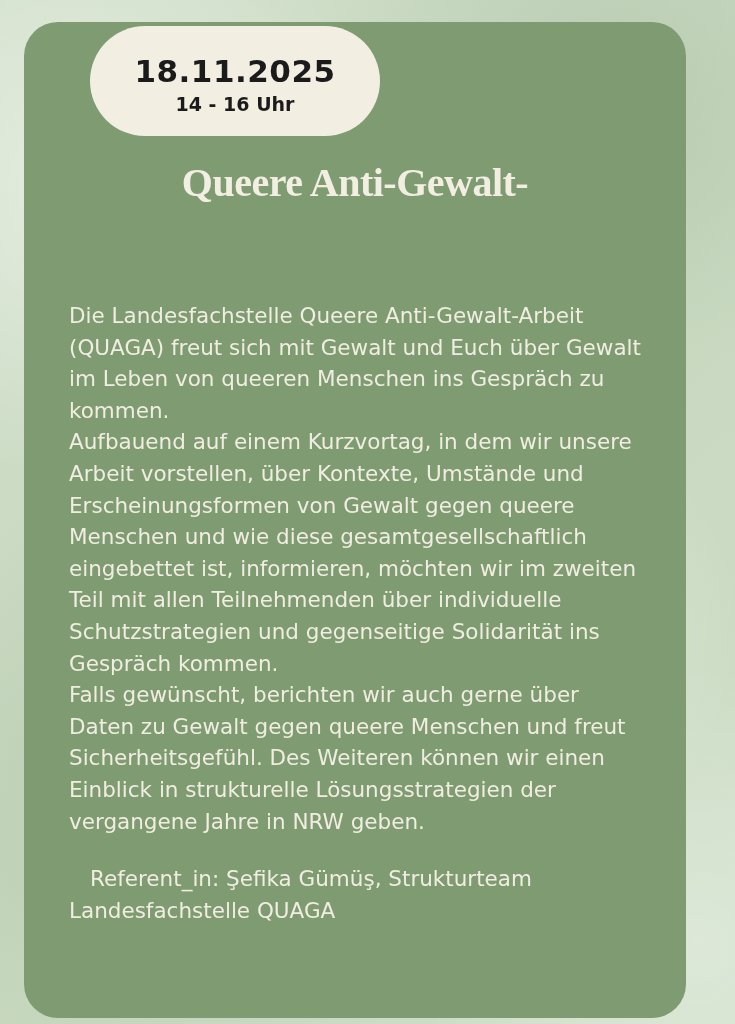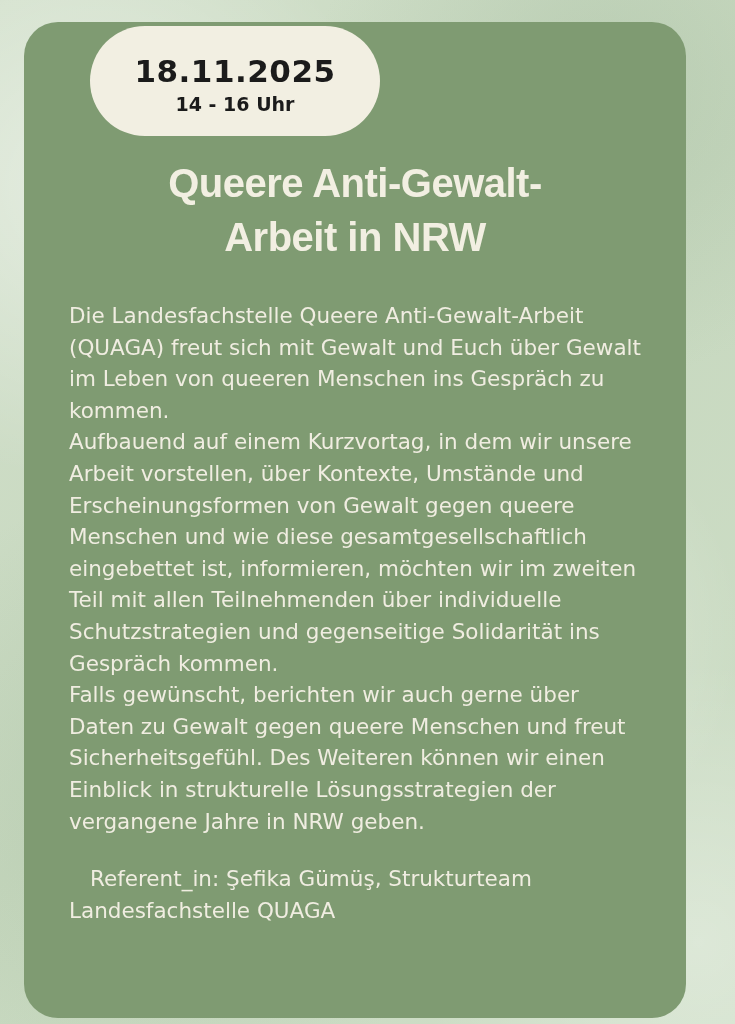--- a/index.html
+++ b/index.html
@@ -78,21 +78,21 @@
     position: absolute;
     left: 0;
     right: 0;
     top: 134px;
     text-align: center;
     color: #f2efe2;
     font-size: 40px;
     font-weight: bold;
     line-height: 1.35;
     letter-spacing: -0.5px;
-    font-family: Liberation Sans, sans-serif;
+    font-family: Liberation Serif, serif;
     padding: 0 36px;
     box-sizing: border-box;
   }
 
   .body-text {
     position: absolute;
     left: 45px;
     right: 40px;
     top: 278px;
     color: #f0ede1;
@@ -115,21 +115,20 @@
 
 <div class="card">
 
   <div class="date-badge">
     <div class="date-main">18.11.2025</div>
     <div class="date-time">14 - 16 Uhr</div>
   </div>
 
   <div class="title">
     <div>Queere Anti-Gewalt-</div>
-    <div>Arbeit in NRW</div>
   </div>
 
   <div class="body-text">
     <p>Die Landesfachstelle Queere Anti-Gewalt-Arbeit (QUAGA) freut sich mit Gewalt und Euch über Gewalt im Leben von queeren Menschen ins Gespräch zu kommen.</p>
     <p>Aufbauend auf einem Kurzvortag, in dem wir unsere Arbeit vorstellen, über Kontexte, Umstände und Erscheinungsformen von Gewalt gegen queere Menschen und wie diese gesamtgesellschaftlich eingebettet ist, informieren, möchten wir im zweiten Teil mit allen Teilnehmenden über individuelle Schutzstrategien und gegenseitige Solidarität ins Gespräch kommen.</p>
     <p>Falls gewünscht, berichten wir auch gerne über Daten zu Gewalt gegen queere Menschen und freut Sicherheitsgefühl. Des Weiteren können wir einen Einblick in strukturelle Lösungsstrategien der vergangene Jahre in NRW geben.</p>
     <p class="spaced">Referent_in: Şefika Gümüş, Strukturteam</p>
     <p>Landesfachstelle QUAGA</p>
   </div>
 

